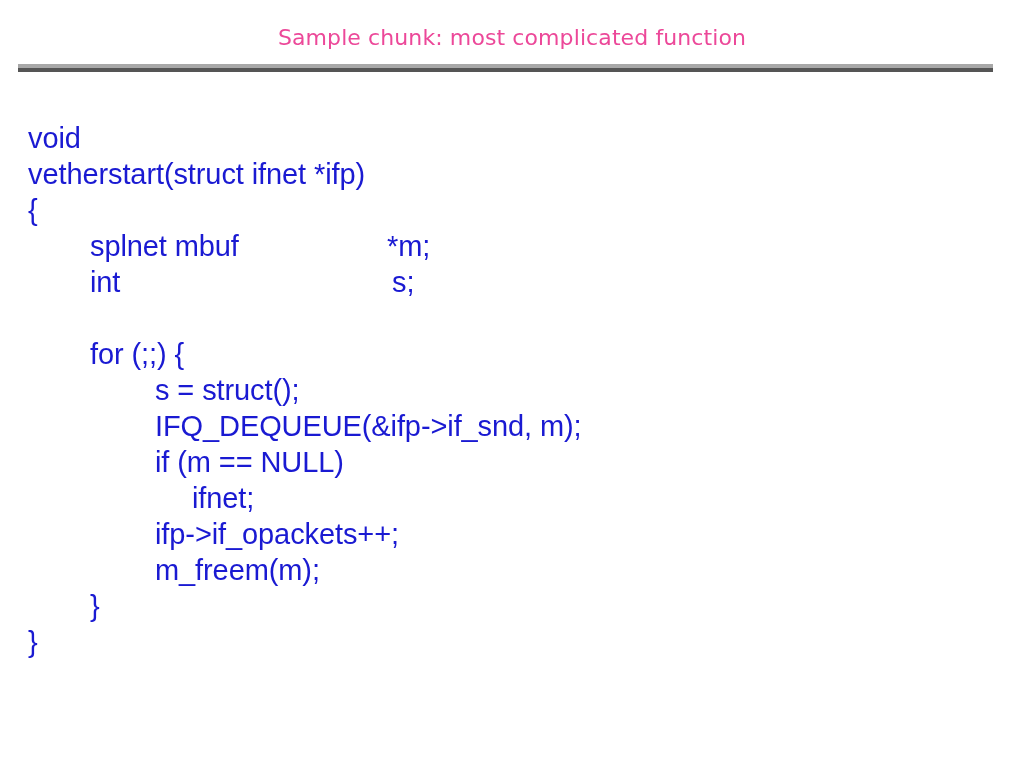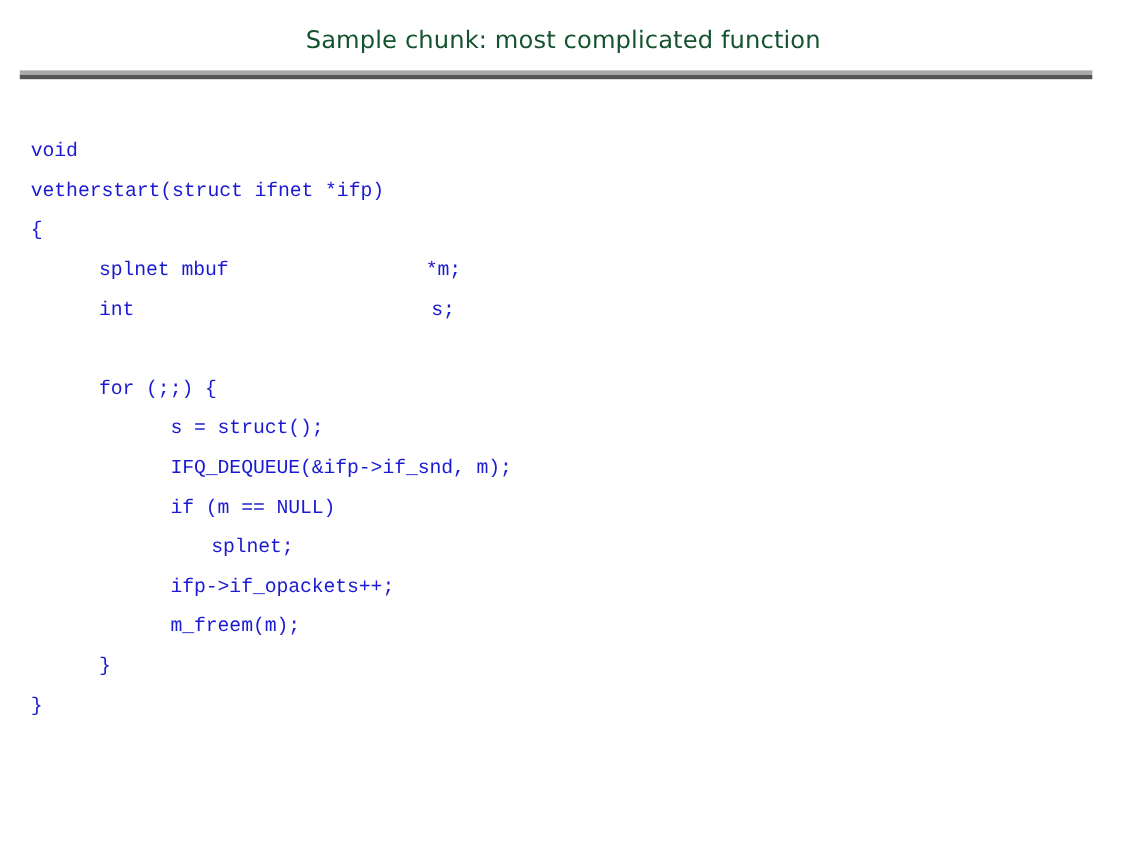--- a/index.html
+++ b/index.html
@@ -29,21 +29,21 @@
   .slide-title {
     position: absolute;
     left: 0;
     top: 24px;
     width: 1024px;
     text-align: center;
     font-family: "DejaVu Sans", sans-serif;
     font-size: 22px;
     line-height: 28px;
     letter-spacing: 0.1px;
-    color: #14532d;
+    color: #ec4899;
     white-space: nowrap;
   }
 
   
   .title-rule {
     position: absolute;
     left: 18px;
     top: 64px;
     width: 975px;
     height: 8px;
@@ -64,22 +64,22 @@
   }
 
   
   .code-block {
     position: absolute;
     left: 28px;
     top: 120px;
     width: 960px;
   }
   .code-line {
-    font-family: Liberation Mono, monospace;
-    font-size: 18px;
+    font-family: Liberation Sans, sans-serif;
+    font-size: 29px;
     line-height: 36px;
     height: 36px;
     color: #1a1ad2;
     white-space: pre;
     letter-spacing: -0.1px;
   }
   .code-line.blank {
     color: transparent;
   }
 
@@ -122,20 +122,20 @@
       <div class="code-line ind-0">void</div>
       <div class="code-line ind-0">vetherstart(struct ifnet *ifp)</div>
       <div class="code-line ind-0">{</div>
       <div class="code-line ind-1 decl-row"><span class="decl-type">splnet mbuf</span><span class="decl-name">*m;</span></div>
       <div class="code-line ind-1 decl-row"><span class="decl-type">int</span><span class="decl-name narrow">s;</span></div>
       <div class="code-line ind-0 blank">&nbsp;</div>
       <div class="code-line ind-1">for (;;) {</div>
       <div class="code-line ind-2">s = struct();</div>
       <div class="code-line ind-2">IFQ_DEQUEUE(&amp;ifp-&gt;if_snd, m);</div>
       <div class="code-line ind-2">if (m == NULL)</div>
-      <div class="code-line ind-3">splnet;</div>
+      <div class="code-line ind-3">ifnet;</div>
       <div class="code-line ind-2">ifp-&gt;if_opackets++;</div>
       <div class="code-line ind-2">m_freem(m);</div>
       <div class="code-line ind-1">}</div>
       <div class="code-line ind-0">}</div>
     </div>
 
 </div>
 
 </body></html>

